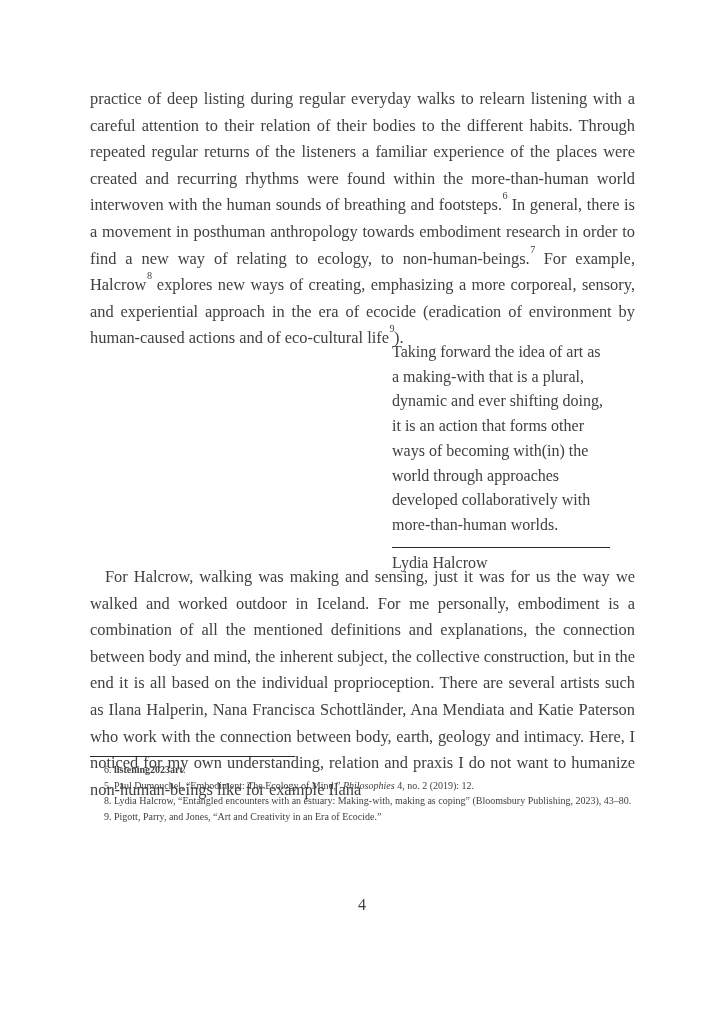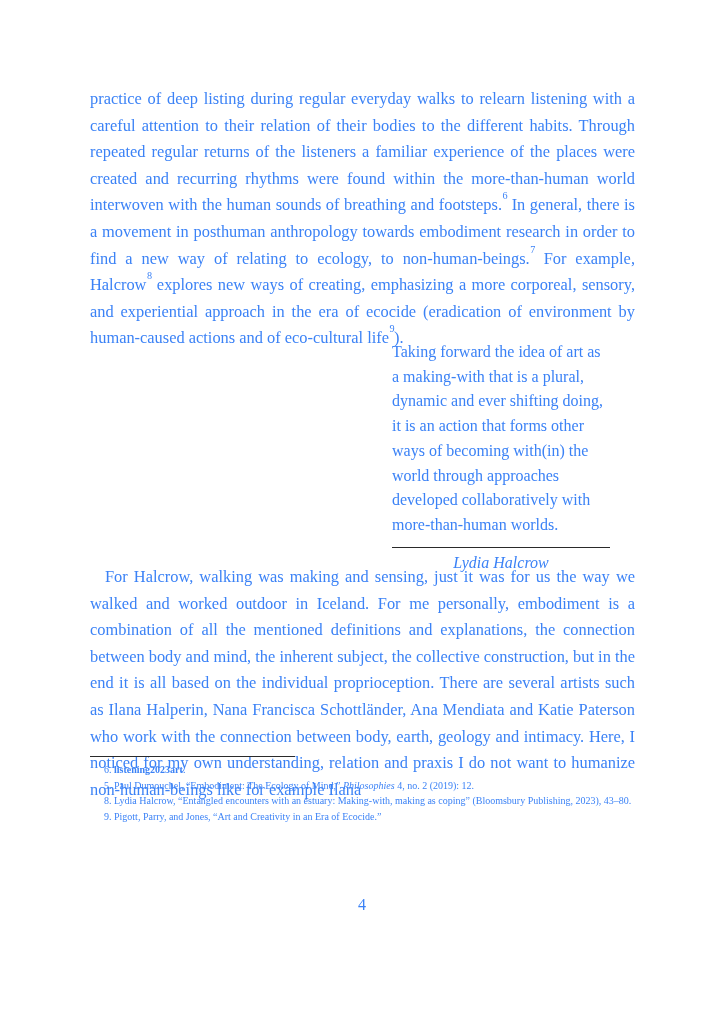--- a/index.html
+++ b/index.html
@@ -1,21 +1,21 @@
 <!DOCTYPE html>
 <html><head>
 <meta charset="utf-8">
 <style>
   html, body { margin: 0; padding: 0; background: #ffffff; }
   .page {
     position: relative;
     width: 724px;
     height: 1024px;
     background: #ffffff;
-    color: #3b82f6;
+    color: #404040;
     font-family: "Liberation Serif", "DejaVu Serif", serif;
     overflow: hidden;
   }
   .body-para {
     position: absolute;
     left: 90px;
     width: 545px;
     font-size: 16.4px;
     line-height: 26.6px;
     text-align: justify;
@@ -41,22 +41,21 @@
     text-align: left;
   }
   .quote-rule {
     border: none;
     border-top: 1px solid #2a2a2a;
     margin: 9px 0 0 0;
     width: 100%;
   }
   .quote-attrib {
     margin-top: 3px;
-    text-align: center;
-    font-style: italic;
+    text-align: left;
     font-size: 16px;
   }
   .footnotes {
     position: absolute;
     top: 756px;
     left: 90px;
     width: 545px;
     font-size: 10px;
     line-height: 15.7px;
     text-align: justify;

